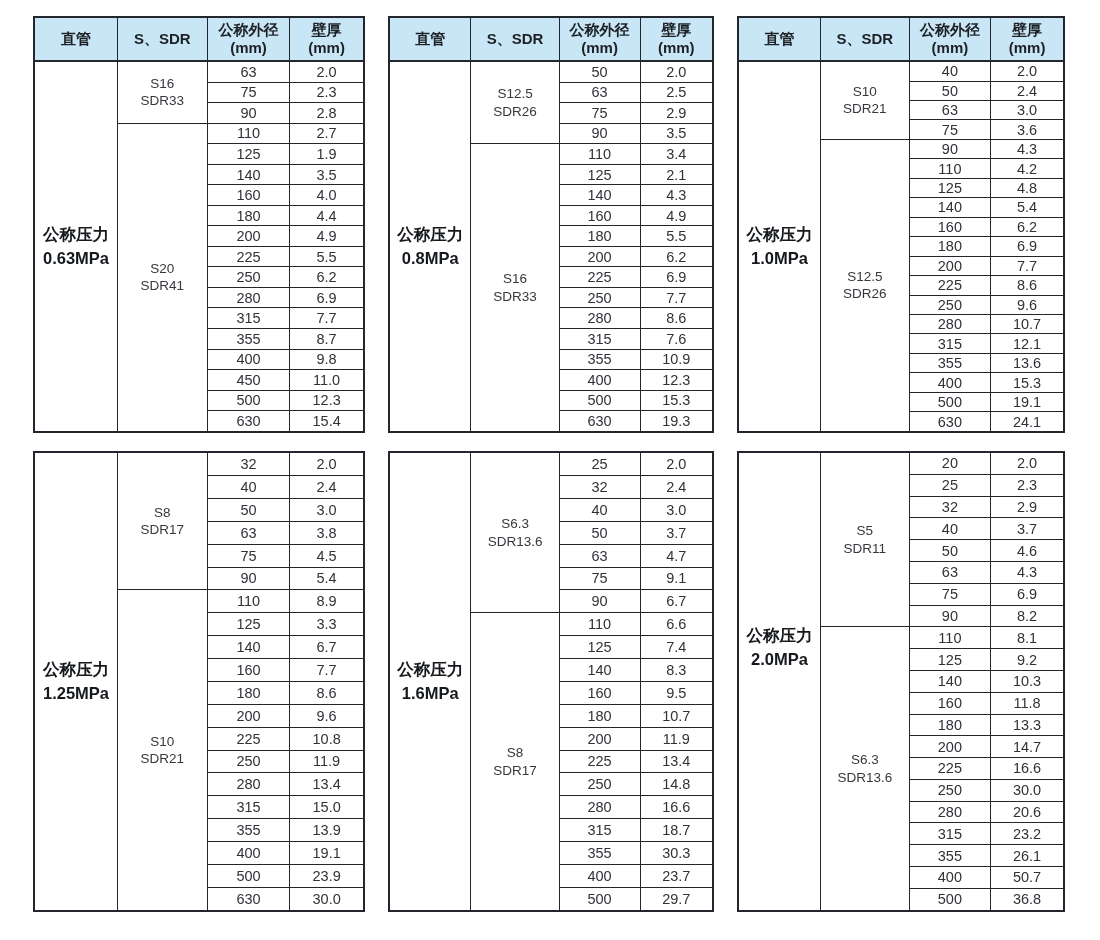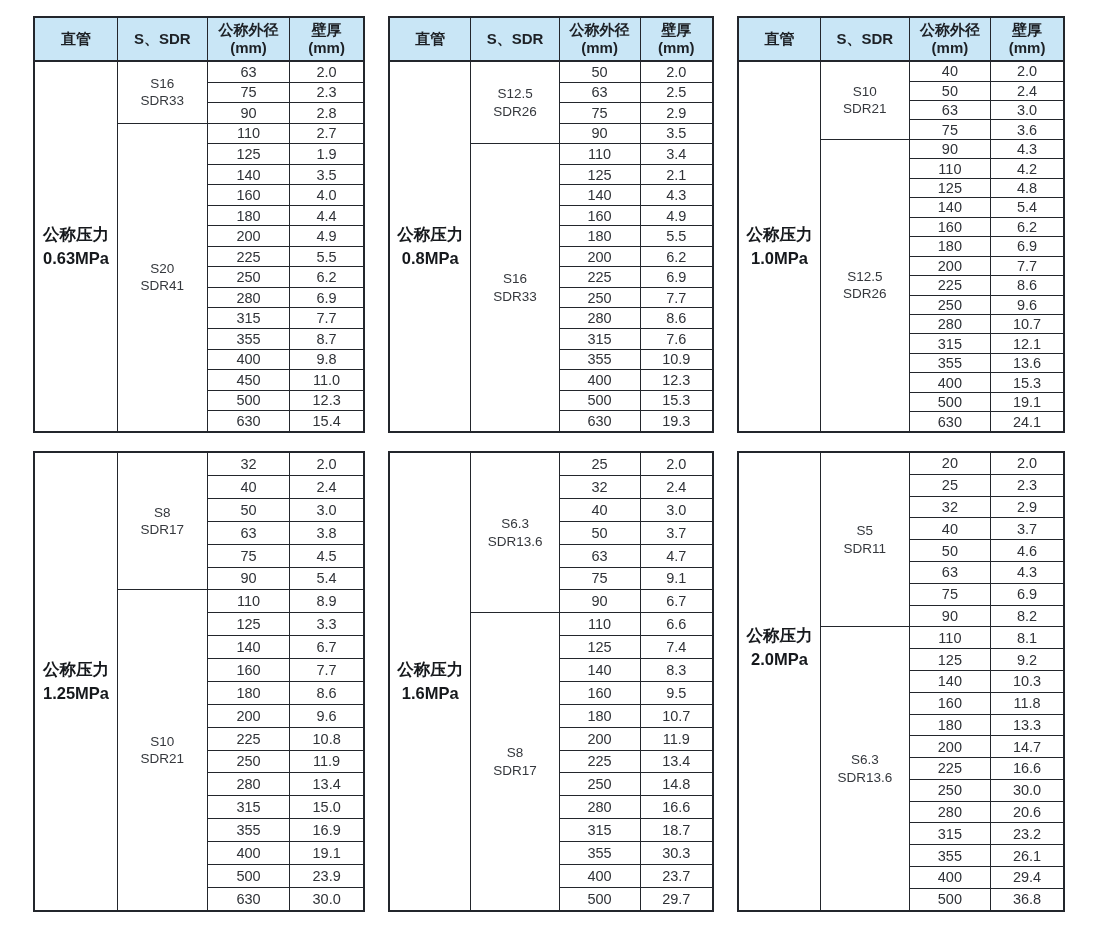--- a/index.html
+++ b/index.html
@@ -449,21 +449,21 @@
         <tr>
           <td class="data-cell">280</td>
           <td class="data-cell">13.4</td>
         </tr>
         <tr>
           <td class="data-cell">315</td>
           <td class="data-cell">15.0</td>
         </tr>
         <tr>
           <td class="data-cell">355</td>
-          <td class="data-cell">16.9</td>
+          <td class="data-cell">13.9</td>
         </tr>
         <tr>
           <td class="data-cell">400</td>
           <td class="data-cell">19.1</td>
         </tr>
         <tr>
           <td class="data-cell">500</td>
           <td class="data-cell">23.9</td>
         </tr>
         <tr>
@@ -669,21 +669,21 @@
         <tr>
           <td class="data-cell">315</td>
           <td class="data-cell">23.2</td>
         </tr>
         <tr>
           <td class="data-cell">355</td>
           <td class="data-cell">26.1</td>
         </tr>
         <tr>
           <td class="data-cell">400</td>
-          <td class="data-cell">29.4</td>
+          <td class="data-cell">50.7</td>
         </tr>
         <tr>
           <td class="data-cell">500</td>
           <td class="data-cell">36.8</td>
         </tr>
       </tbody>
     </table>
   </div>
 
 </body></html>

